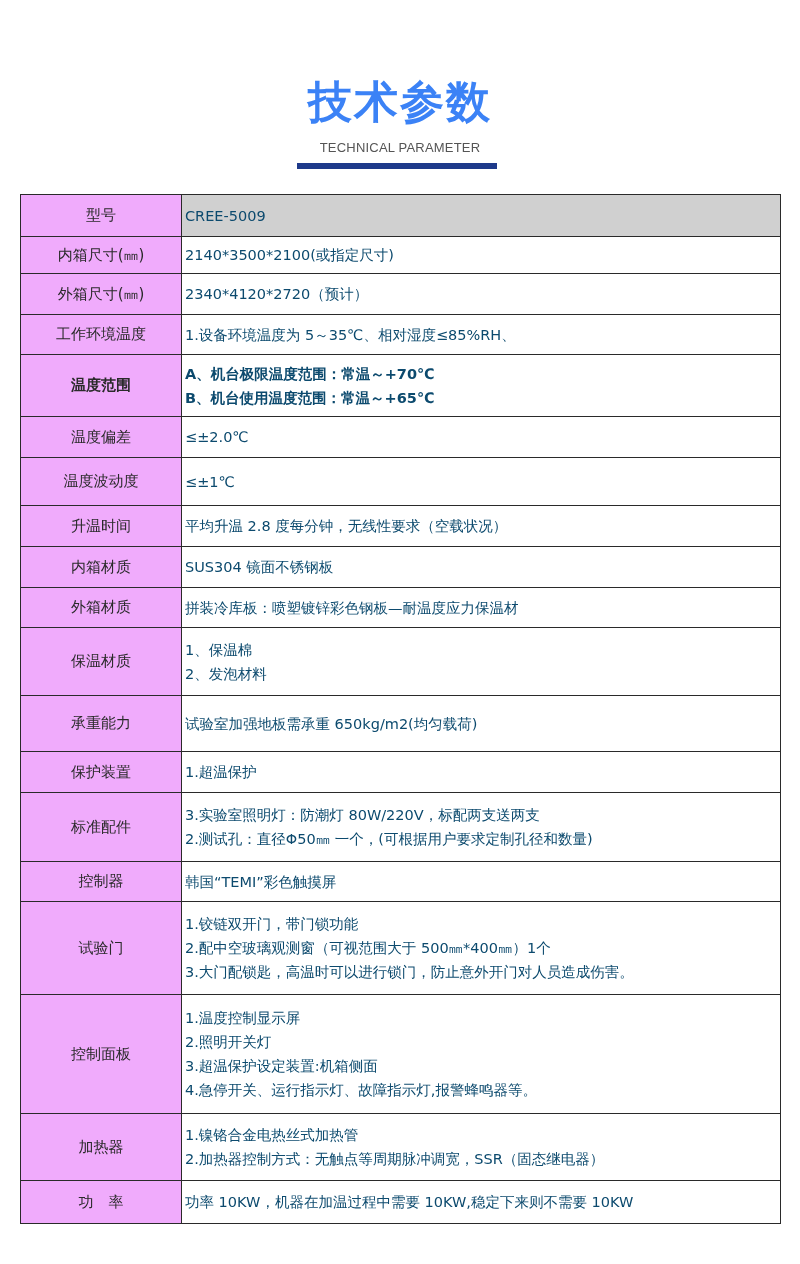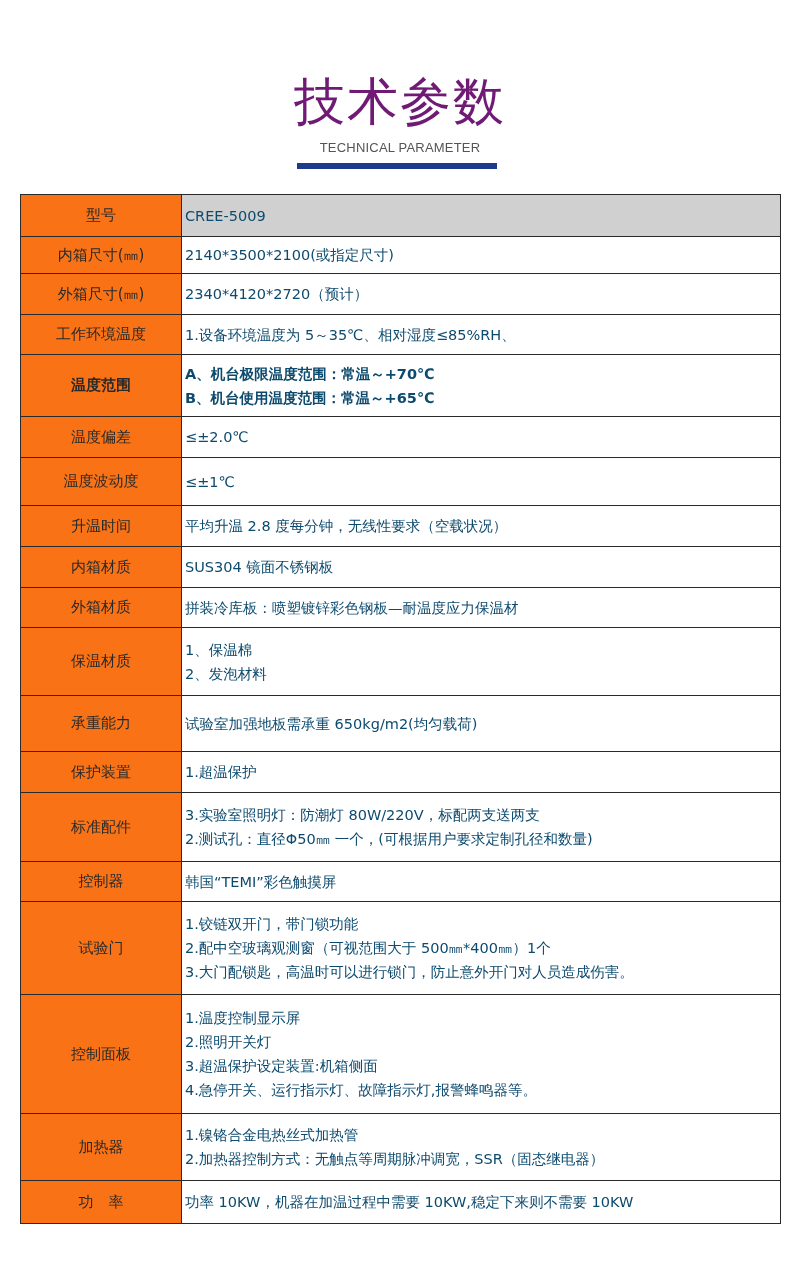--- a/index.html
+++ b/index.html
@@ -1,28 +1,28 @@
 <!DOCTYPE html>
 <html><head>
 <meta charset="utf-8">
 <style>
   html, body { margin:0; padding:0; background:#ffffff; }
   body { width:800px; height:1264px; position:relative; overflow:hidden;
          font-family:"DejaVu Sans", "Liberation Sans", sans-serif; color:#222; }
   .header { position:absolute; left:0; top:0; width:800px; height:180px; text-align:center; }
-  .title { position:absolute; left:0; right:0; top:62px; font-size:51px; font-weight:normal;
-           letter-spacing:2px; color:#701a75; line-height:80px; }
+  .title { position:absolute; left:0; right:0; top:62px; font-size:44px; font-weight:bold;
+           letter-spacing:2px; color:#3b82f6; line-height:80px; }
   .subtitle { position:absolute; left:0; right:0; top:140px; font-size:13px; color:#555;
               font-family:"Liberation Sans", sans-serif; letter-spacing:0.2px; }
   .underline { position:absolute; left:297px; top:163px; width:200px; height:6px; background:#1e3a8a; }
 
   .spec-table { position:absolute; left:20px; top:194px; width:761px;
                 border-collapse:collapse; table-layout:fixed; }
   .spec-table td { border:1.5px solid #2a2a2a; font-size:15px; vertical-align:middle; padding:0; }
-  .spec-table td.label { background:#f97316; width:160px; text-align:center; color:#2a2a2a; }
+  .spec-table td.label { background:#f0abfc; width:160px; text-align:center; color:#2a2a2a; }
   .spec-table td.value { background:#ffffff; padding-left:3px; line-height:24px; color:#0c4a6e;
                          font-family:"DejaVu Sans", sans-serif; font-size:14.5px; }
   .spec-table tr.first td.value { background:#d0d0d0; }
   .line { display:block; white-space:nowrap; }
 </style>
 </head>
 <body>
 
 <div class="header">
   <div class="title">技术参数</div>

